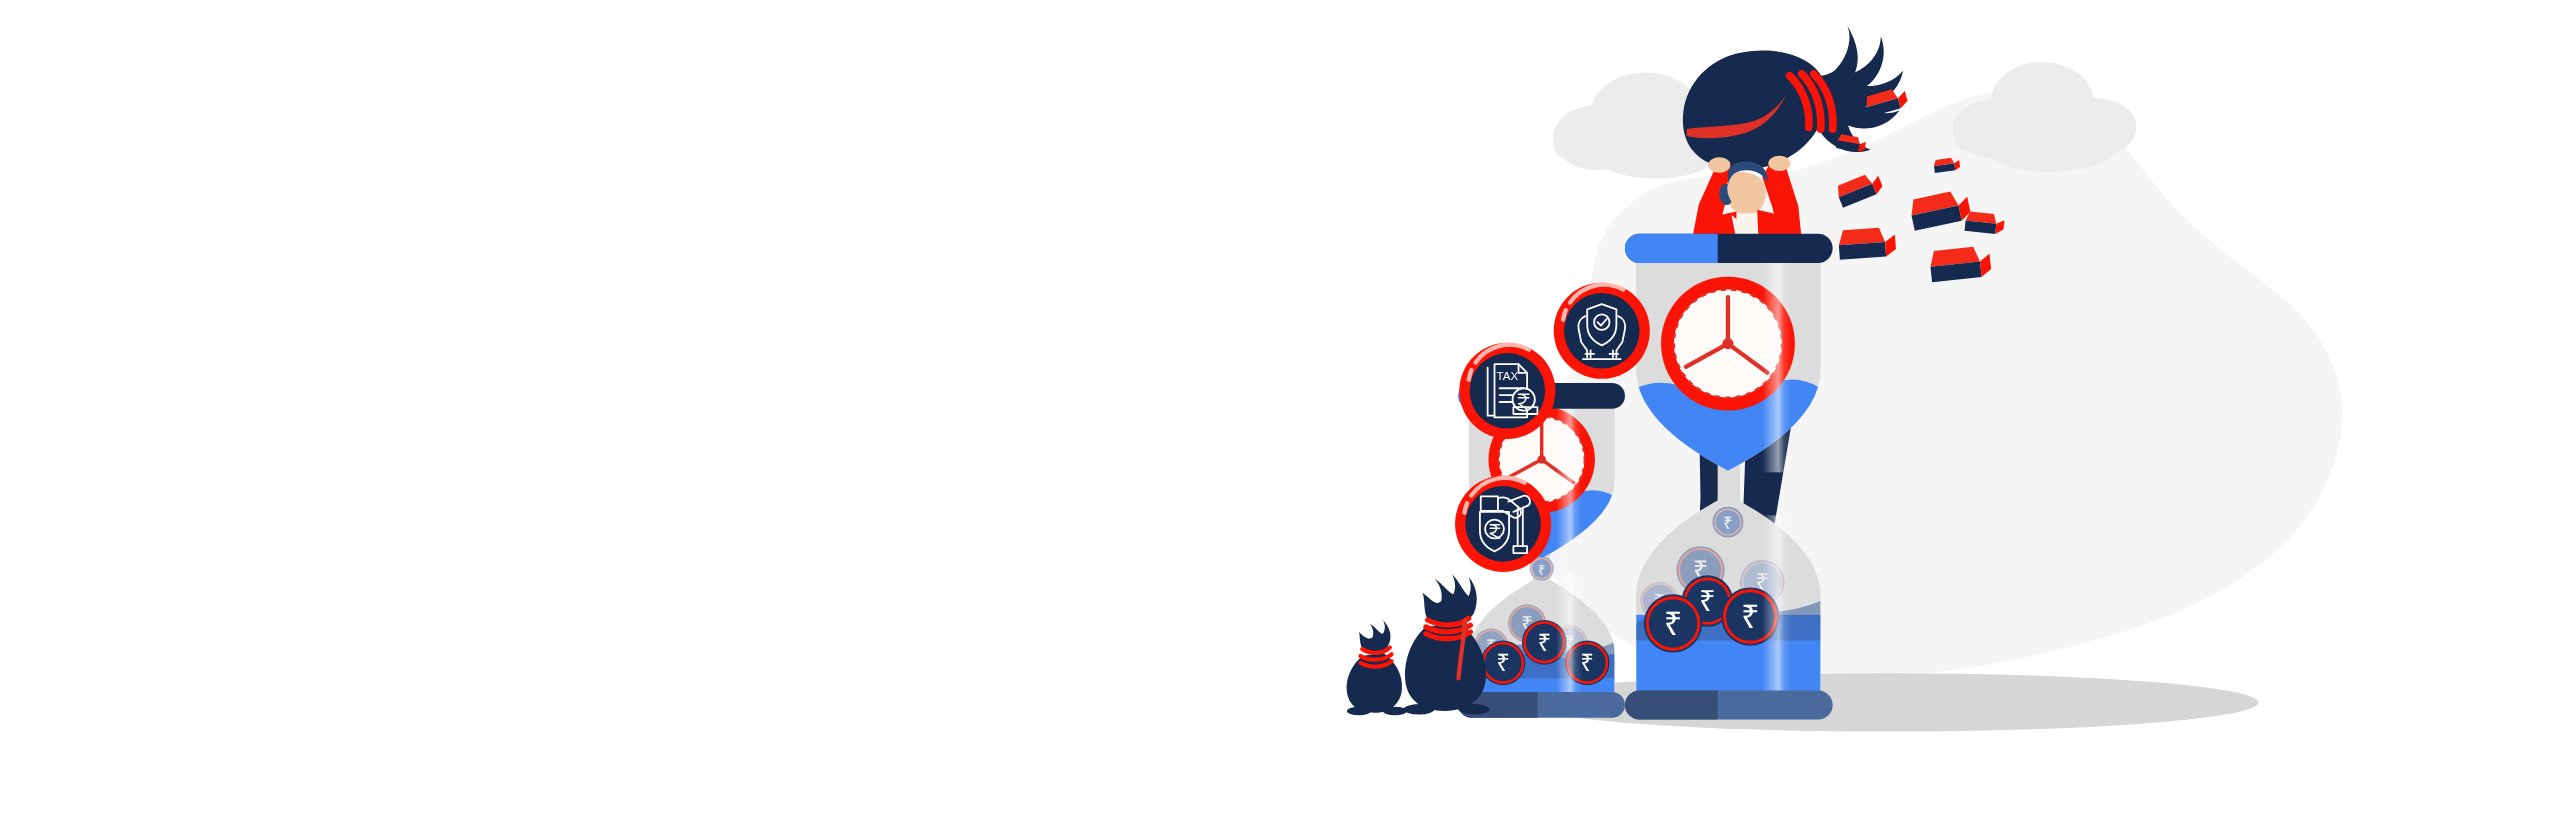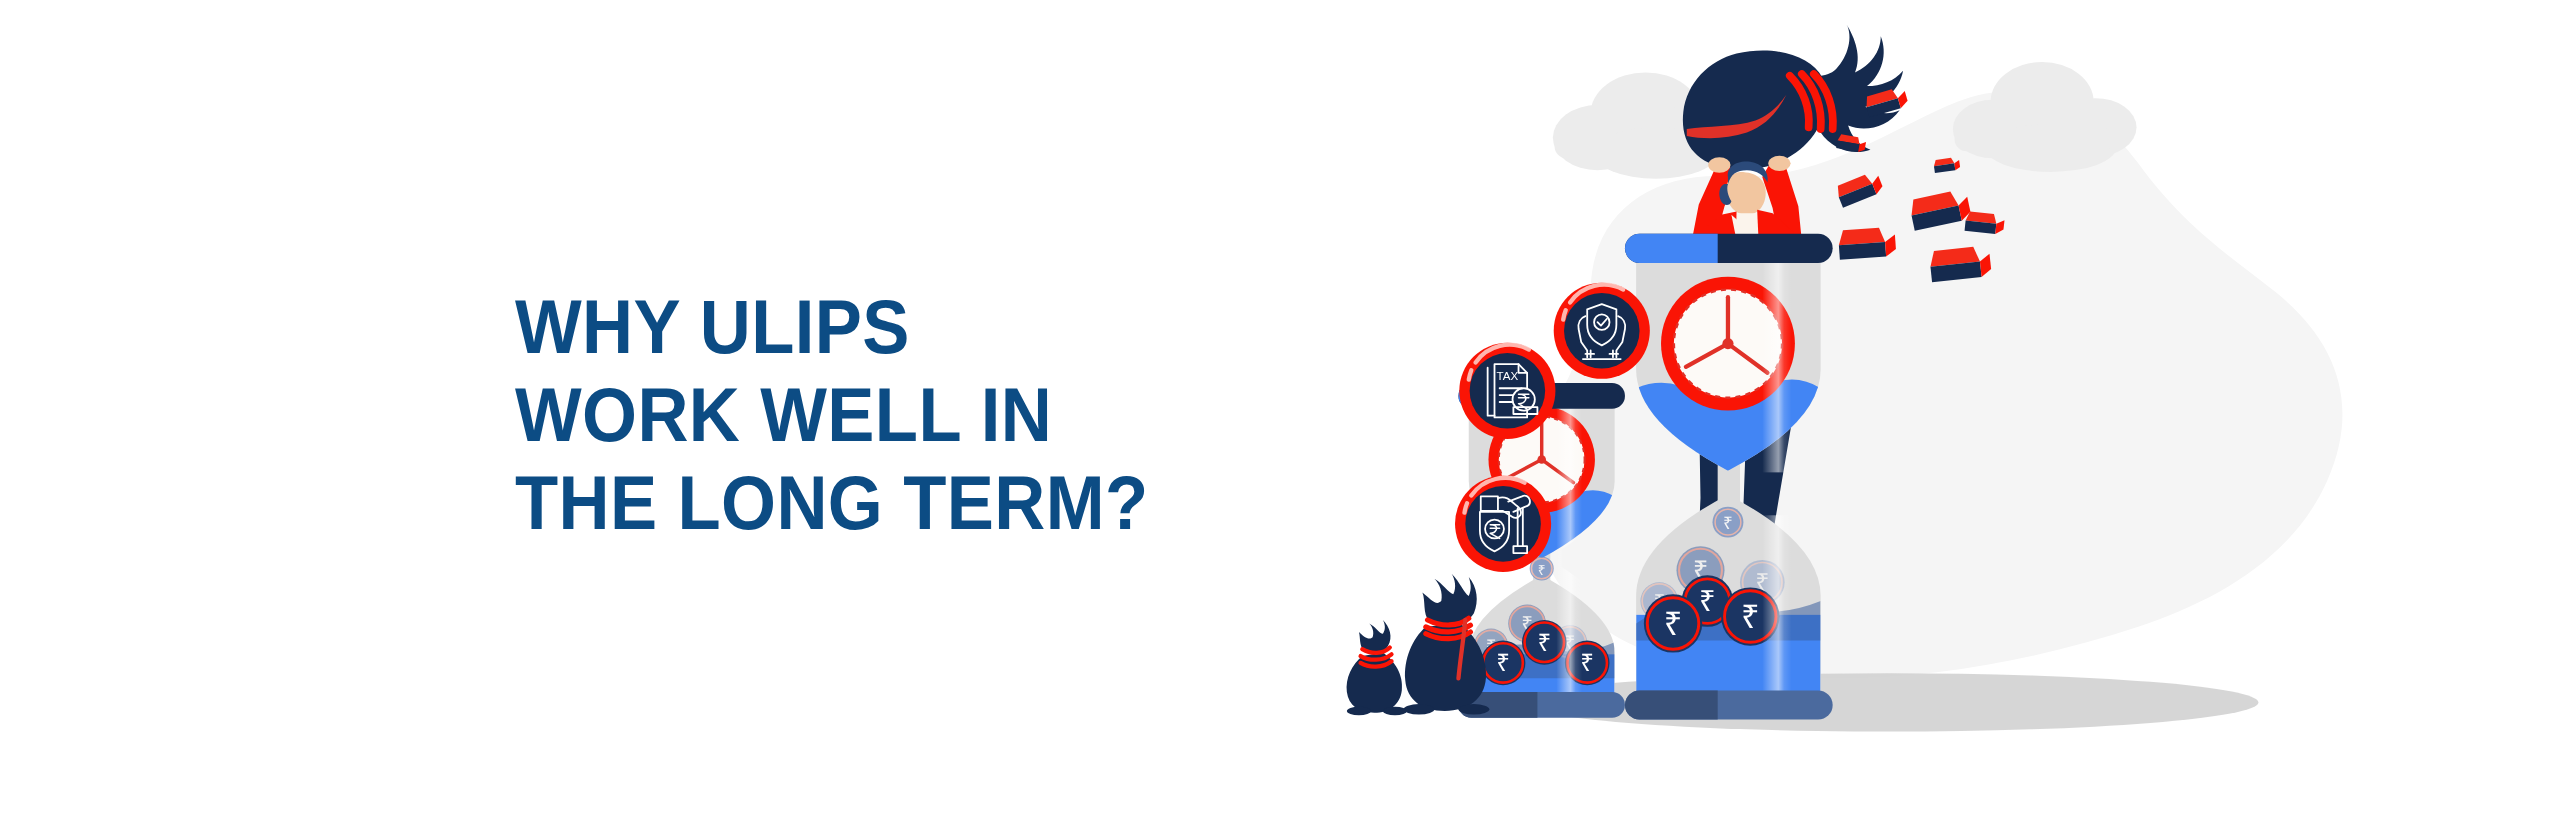--- a/index.html
+++ b/index.html
@@ -38,25 +38,20 @@
     width:1236px;
     height:828px;
   }
   .illus svg{display:block;width:100%;height:100%;}
 </style>
 </head>
 <body>
 
 <div class="banner">
 
-  <div class="headline">
-    <div class="headline-line">WHY ULIPS</div>
-    <div class="headline-line">WORK WELL IN</div>
-    <div class="headline-line">THE LONG TERM?</div>
-  </div>
 
   <div class="illus">
   <svg viewBox="0 0 1440 964" xmlns="http://www.w3.org/2000/svg" shape-rendering="geometricPrecision">
     <defs>
       <clipPath id="clipGlassL">
         <path d="M150,470 L320,470 L320,560 Q320,600 258,640 L258,660 Q320,700 320,742 L320,820 L150,820 L150,742 Q150,700 212,660 L212,640 Q150,600 150,560 Z"></path>
       </clipPath>
       <clipPath id="clipTopL">
         <path d="M150,470 L320,470 L320,560 Q320,604 235,650 Q150,604 150,560 Z"></path>
       </clipPath>

